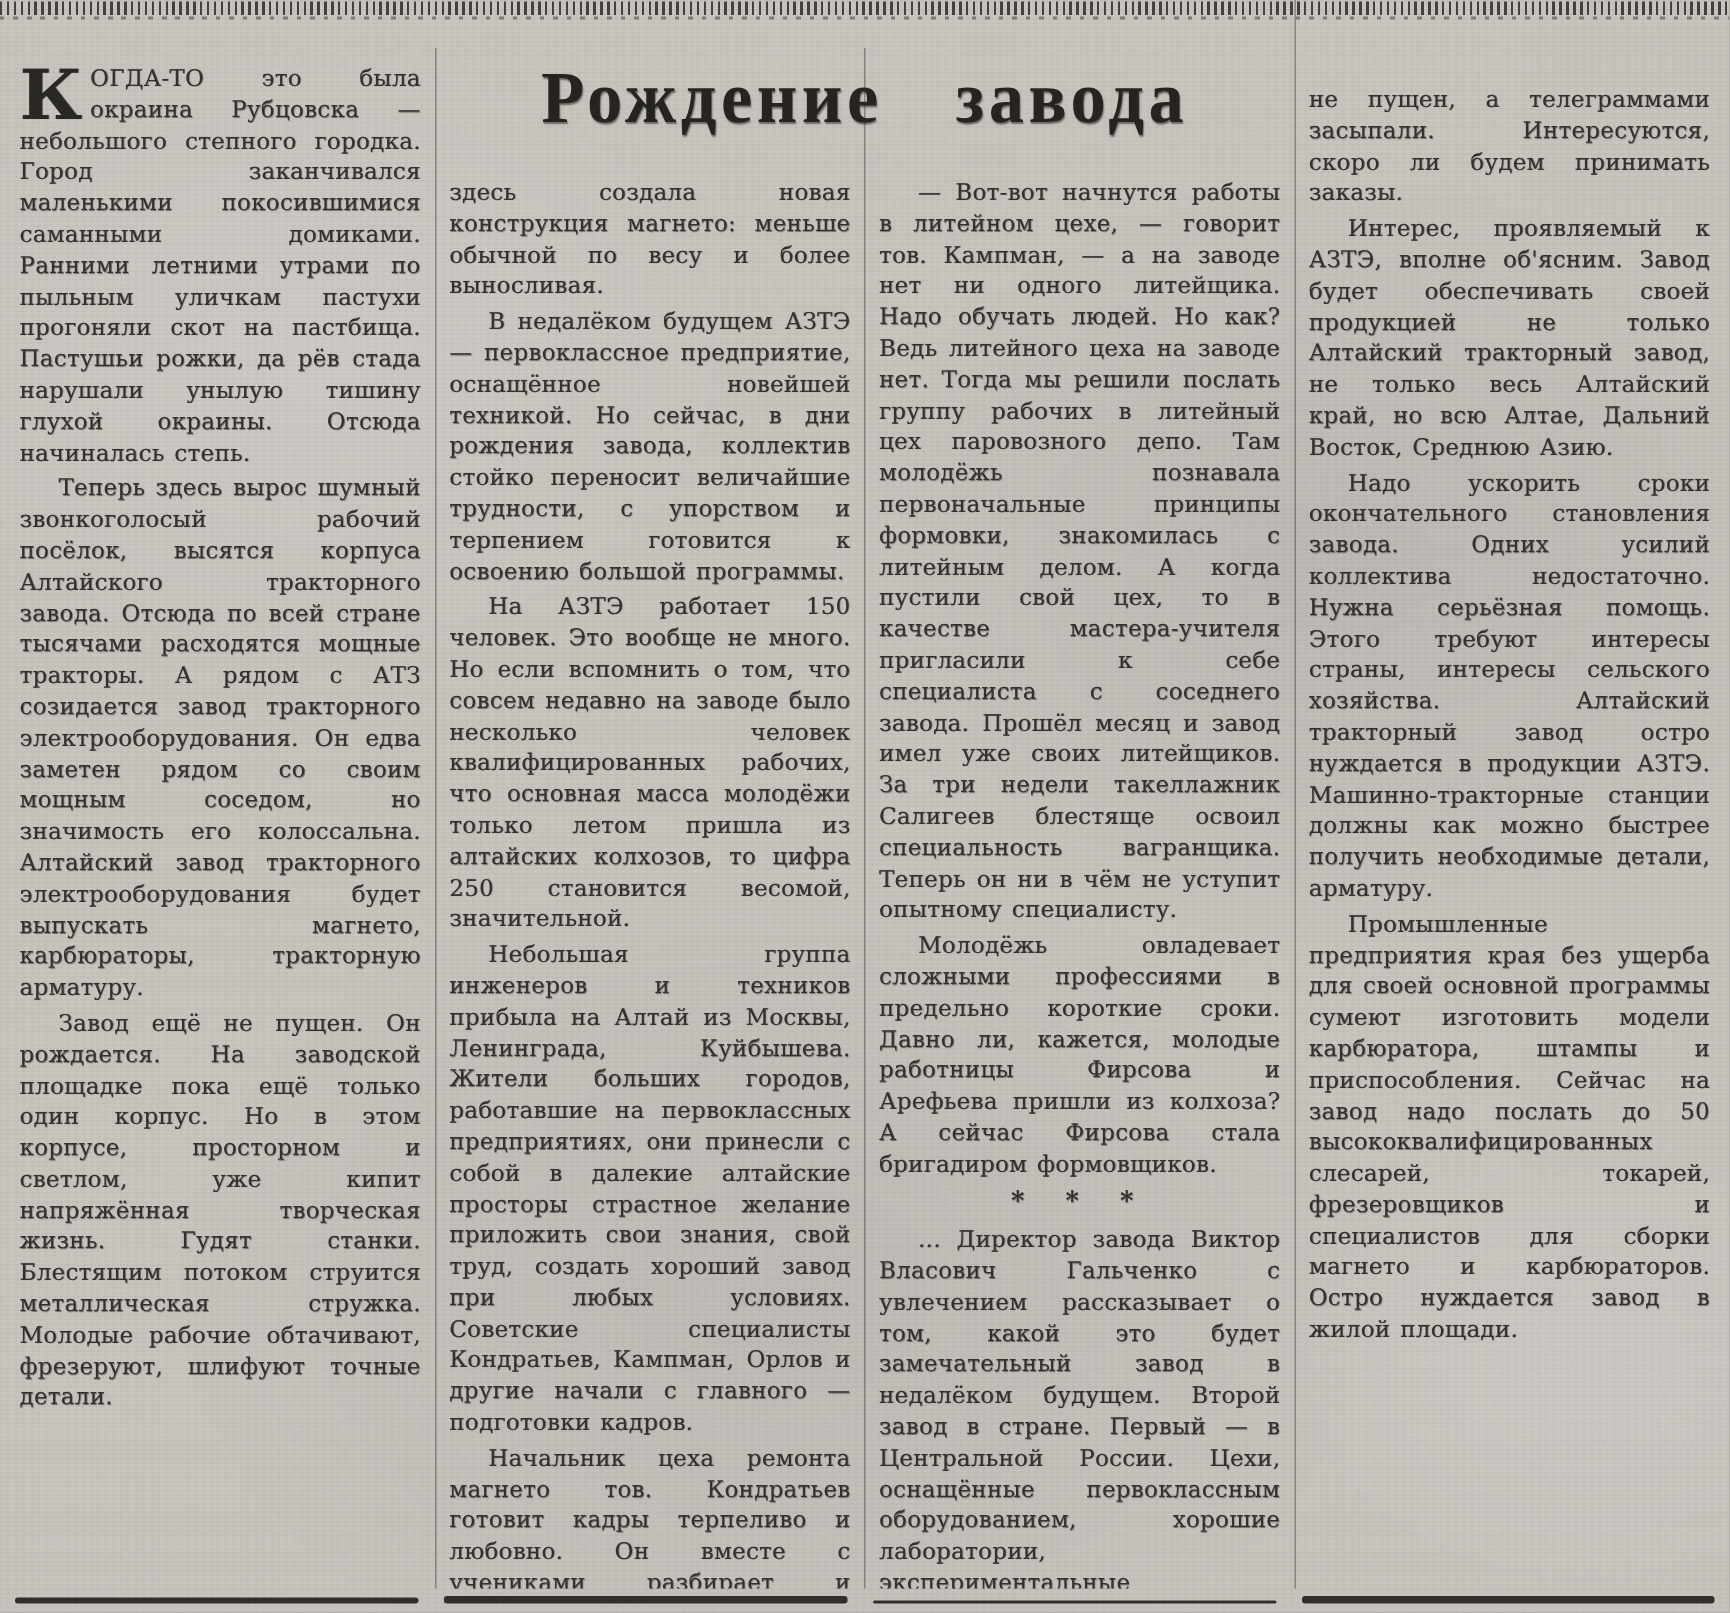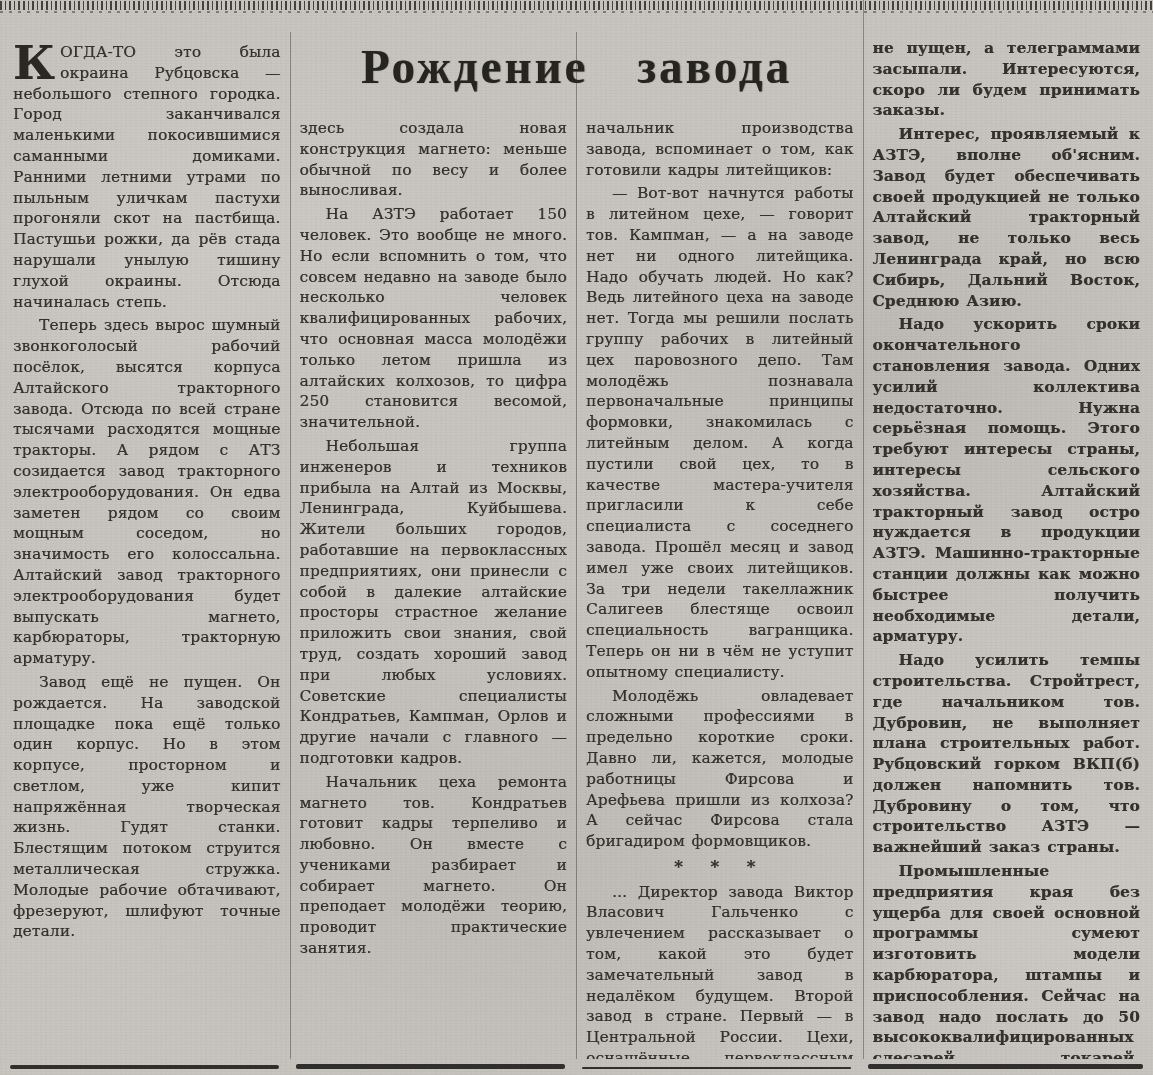--- a/index.html
+++ b/index.html
@@ -75,21 +75,21 @@
     overflow: hidden;
     text-align: justify;
     font-size: 15.3px;
     line-height: 20.8px;
     letter-spacing: 0.2px;
     word-spacing: 1.5px;
     text-shadow: 0.45px 0.45px 0.55px rgba(48,46,41,0.55);
   }
   .col + .col { border-left: 1.5px solid rgba(48,46,42,0.42); }
   .col-2, .col-3 { padding-top: 86px; margin-top: 32px; }
-  .col-4 { padding-top: 38px; font-weight: bold; }
+  .col-4 { padding-top: 56px; }
 
   .col p { margin: 0 0 3px 0; text-indent: 1.7em; }
   .col p.flush { text-indent: 0; }
   .col p.dropcap { text-indent: 0; }
   .col p.separator {
     text-indent: 0;
     text-align: center;
     font-weight: bold;
     font-size: 17px;
     letter-spacing: 10px;
@@ -131,36 +131,35 @@
   <h1 class="headline">Рождение завода</h1>
 
   <div class="columns">
     <div class="col col-1">
         <p class="dropcap"><span class="dropcap-letter">К</span>ОГДА-ТО это была окраина Рубцовска — небольшого степного городка. Город заканчивался маленькими покосившимися саманными домиками. Ранними летними утрами по пыльным уличкам пастухи прогоняли скот на пастбища. Пастушьи рожки, да рёв стада нарушали унылую тишину глухой окраины. Отсюда начиналась степь.</p>
         <p class="indent">Теперь здесь вырос шумный звонкоголосый рабочий посёлок, высятся корпуса Алтайского тракторного завода. Отсюда по всей стране тысячами расходятся мощные тракторы. А рядом с АТЗ созидается завод тракторного электрооборудования. Он едва заметен рядом со своим мощным соседом, но значимость его колоссальна. Алтайский завод тракторного электрооборудования будет выпускать магнето, карбюраторы, тракторную арматуру.</p>
         <p class="indent">Завод ещё не пущен. Он рождается. На заводской площадке пока ещё только один корпус. Но в этом корпусе, просторном и светлом, уже кипит напряжённая творческая жизнь. Гудят станки. Блестящим потоком струится металлическая стружка. Молодые рабочие обтачивают, фрезеруют, шлифуют точные детали.</p>
       </div>
     <div class="col col-2">
         <p class="flush">здесь создала новая конструкция магнето: меньше обычной по весу и более выносливая.</p>
+        <p class="indent">В недалёком будущем АЗТЭ — первоклассное предприятие, оснащённое новейшей техникой. Но сейчас, в дни рождения завода, коллектив стойко переносит величайшие трудности, с упорством и терпением готовится к освоению большой программы.</p>
         <p class="indent">На АЗТЭ работает 150 человек. Это вообще не много. Но если вспомнить о том, что совсем недавно на заводе было несколько человек квалифицированных рабочих, что основная масса молодёжи только летом пришла из алтайских колхозов, то цифра 250 становится весомой, значительной.</p>
         <p class="indent">Небольшая группа инженеров и техников прибыла на Алтай из Москвы, Ленинграда, Куйбышева. Жители больших городов, работавшие на первоклассных предприятиях, они принесли с собой в далекие алтайские просторы страстное желание приложить свои знания, свой труд, создать хороший завод при любых условиях. Советские специалисты Кондратьев, Кампман, Орлов и другие начали с главного — подготовки кадров.</p>
         <p class="indent">Начальник цеха ремонта магнето тов. Кондратьев готовит кадры терпеливо и любовно. Он вместе с учениками разбирает и собирает магнето. Он преподает молодёжи теорию, проводит практические занятия.</p>
       </div>
     <div class="col col-3">
-        <p class="flush">начальник производства завода, вспоминает о том, как готовили кадры литейщиков:</p>
         <p class="indent">— Вот-вот начнутся работы в литейном цехе, — говорит тов. Кампман, — а на заводе нет ни одного литейщика. Надо обучать людей. Но как? Ведь литейного цеха на заводе нет. Тогда мы решили послать группу рабочих в литейный цех паровозного депо. Там молодёжь познавала первоначальные принципы формовки, знакомилась с литейным делом. А когда пустили свой цех, то в качестве мастера-учителя пригласили к себе специалиста с соседнего завода. Прошёл месяц и завод имел уже своих литейщиков. За три недели такеллажник Салигеев блестяще освоил специальность вагранщика. Теперь он ни в чём не уступит опытному специалисту.</p>
         <p class="indent">Молодёжь овладевает сложными профессиями в предельно короткие сроки. Давно ли, кажется, молодые работницы Фирсова и Арефьева пришли из колхоза? А сейчас Фирсова стала бригадиром формовщиков.</p>
         <p class="separator">* * *</p>
         <p class="indent">... Директор завода Виктор Власович Гальченко с увлечением рассказывает о том, какой это будет замечательный завод в недалёком будущем. Второй завод в стране. Первый — в Центральной России. Цехи, оснащённые первоклассным оборудованием, хорошие лаборатории, экспериментальные мастерские, учебный комбинат, удобные, вместительные столовые...</p>
       </div>
     <div class="col col-4">
         <p class="flush">не пущен, а телеграммами засыпали. Интересуются, скоро ли будем принимать заказы.</p>
-        <p class="indent">Интерес, проявляемый к АЗТЭ, вполне об'ясним. Завод будет обеспечивать своей продукцией не только Алтайский тракторный завод, не только весь Ленинграда край, но всю Сибирь, Дальний Восток, Среднюю Азию.</p>
+        <p class="indent">Интерес, проявляемый к АЗТЭ, вполне об'ясним. Завод будет обеспечивать своей продукцией не только Алтайский тракторный завод, не только весь Алтайский край, но всю Алтае, Дальний Восток, Среднюю Азию.</p>
         <p class="indent">Надо ускорить сроки окончательного становления завода. Одних усилий коллектива недостаточно. Нужна серьёзная помощь. Этого требуют интересы страны, интересы сельского хозяйства. Алтайский тракторный завод остро нуждается в продукции АЗТЭ. Машинно-тракторные станции должны как можно быстрее получить необходимые детали, арматуру.</p>
-        <p class="indent">Надо усилить темпы строительства. Стройтрест, где начальником тов. Дубровин, не выполняет плана строительных работ. Рубцовский горком ВКП(б) должен напомнить тов. Дубровину о том, что строительство АЗТЭ — важнейший заказ страны.</p>
         <p class="indent">Промышленные предприятия края без ущерба для своей основной программы сумеют изготовить модели карбюратора, штампы и приспособления. Сейчас на завод надо послать до 50 высококвалифицированных слесарей, токарей, фрезеровщиков и специалистов для сборки магнето и карбюраторов. Остро нуждается завод в жилой площади.</p>
       </div>
   </div>
 
   <div class="bottom-rules">
     <div class="bottom-seg seg-1"></div>
     <div class="bottom-seg seg-2"></div>
     <div class="bottom-seg seg-3"></div>
     <div class="bottom-seg seg-4"></div>
   </div>

